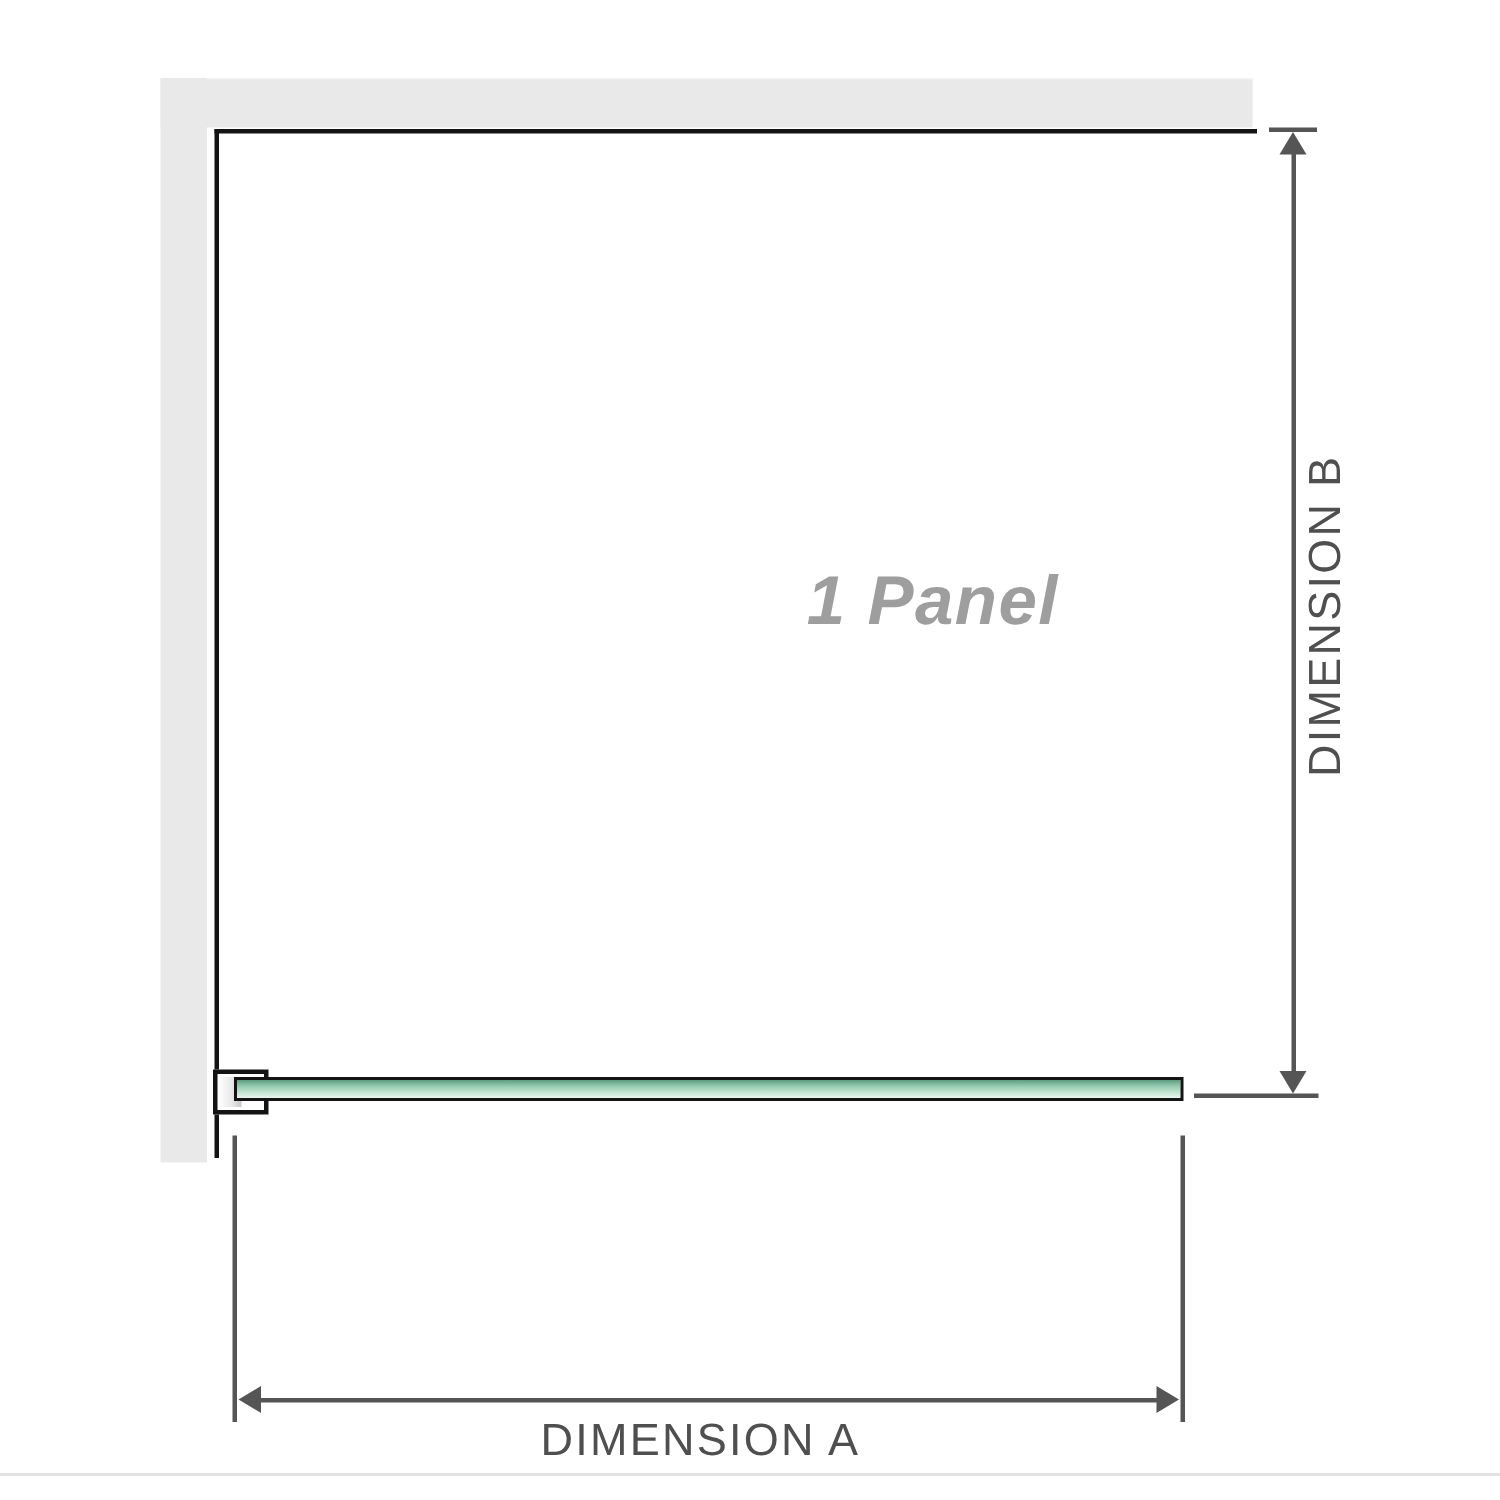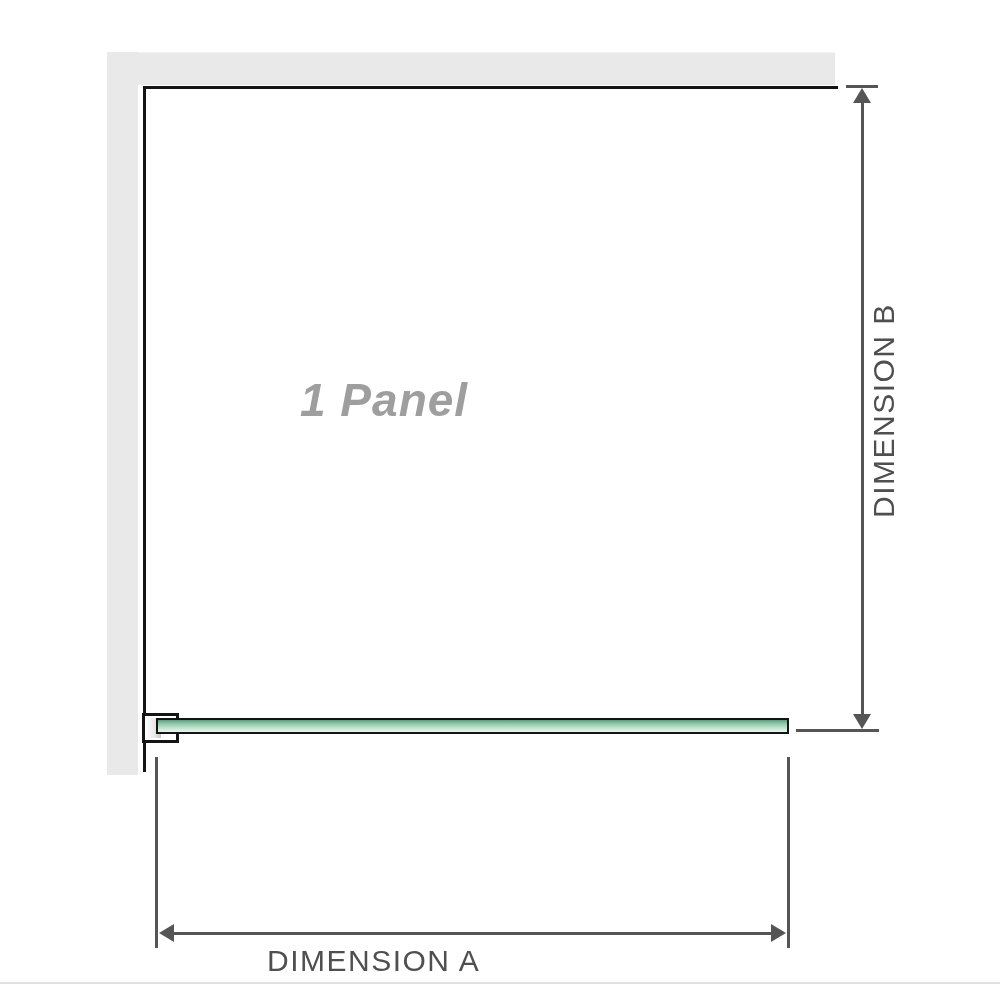--- a/index.html
+++ b/index.html
@@ -18,21 +18,21 @@
     font-family:"Liberation Sans", sans-serif;
   }
   .abs{position:absolute;}
   
   .wall-top{left:107px;top:52px;width:728px;height:32px;background:var(--wall-gray);border-top:1px solid #f3f3f3;}
   .wall-left{left:107px;top:52px;width:31px;height:723px;background:var(--wall-gray);}
   
   .panel-top-border{left:143px;top:86px;width:695px;height:3px;background:var(--outline);}
   .panel-left-border{left:143px;top:86px;width:3px;height:686px;background:var(--outline);}
   .panel-label{
-    left:300px;top:372px;width:406px;height:56px;line-height:56px;text-align:left;
+    left:300px;top:372px;width:406px;height:56px;line-height:56px;text-align:right;
     font-size:46px;font-style:italic;font-weight:600;color:var(--panel-text);letter-spacing:1px;
   }
   
   .bracket{
     left:142px;top:713px;width:37px;height:30px;box-sizing:border-box;
     background:#ffffff;border:3px solid var(--outline);z-index:2;
   }
   .bracket-pad{position:absolute;left:2px;top:2px;width:14px;height:20px;
     background:linear-gradient(to right,#fbfbfb 0%,#e8e8e8 55%,#c6c6c6 100%);}
   .glass{
@@ -51,21 +51,21 @@
   .dimb-label{
     left:784px;top:402px;width:200px;height:32px;line-height:32px;text-align:center;
     transform:rotate(-90deg);font-size:30px;letter-spacing:1.5px;color:var(--label-gray);white-space:nowrap;
   }
   .dima-ext-left{left:155px;top:757px;width:3px;height:191px;}
   .dima-ext-right{left:787px;top:757px;width:3px;height:191px;}
   .dima-line{left:171px;top:932px;width:602px;height:3px;}
   .dima-arrow-left{left:159px;top:924px;border-top:9px solid transparent;border-bottom:9px solid transparent;border-right:15px solid var(--dim-line);}
   .dima-arrow-right{left:771px;top:924px;border-top:9px solid transparent;border-bottom:9px solid transparent;border-left:15px solid var(--dim-line);}
   .dima-label{
-    left:267px;top:944px;width:400px;height:34px;line-height:34px;text-align:left;
+    left:267px;top:944px;width:400px;height:34px;line-height:34px;text-align:center;
     font-size:30px;letter-spacing:1.5px;color:var(--label-gray);white-space:nowrap;
   }
   .bottom-divider{left:0;top:982px;width:1000px;height:2px;background:var(--divider);}
 </style>
 </head>
 <body>
 
 <div class="stage">
 
   <div class="abs wall-top"></div>

